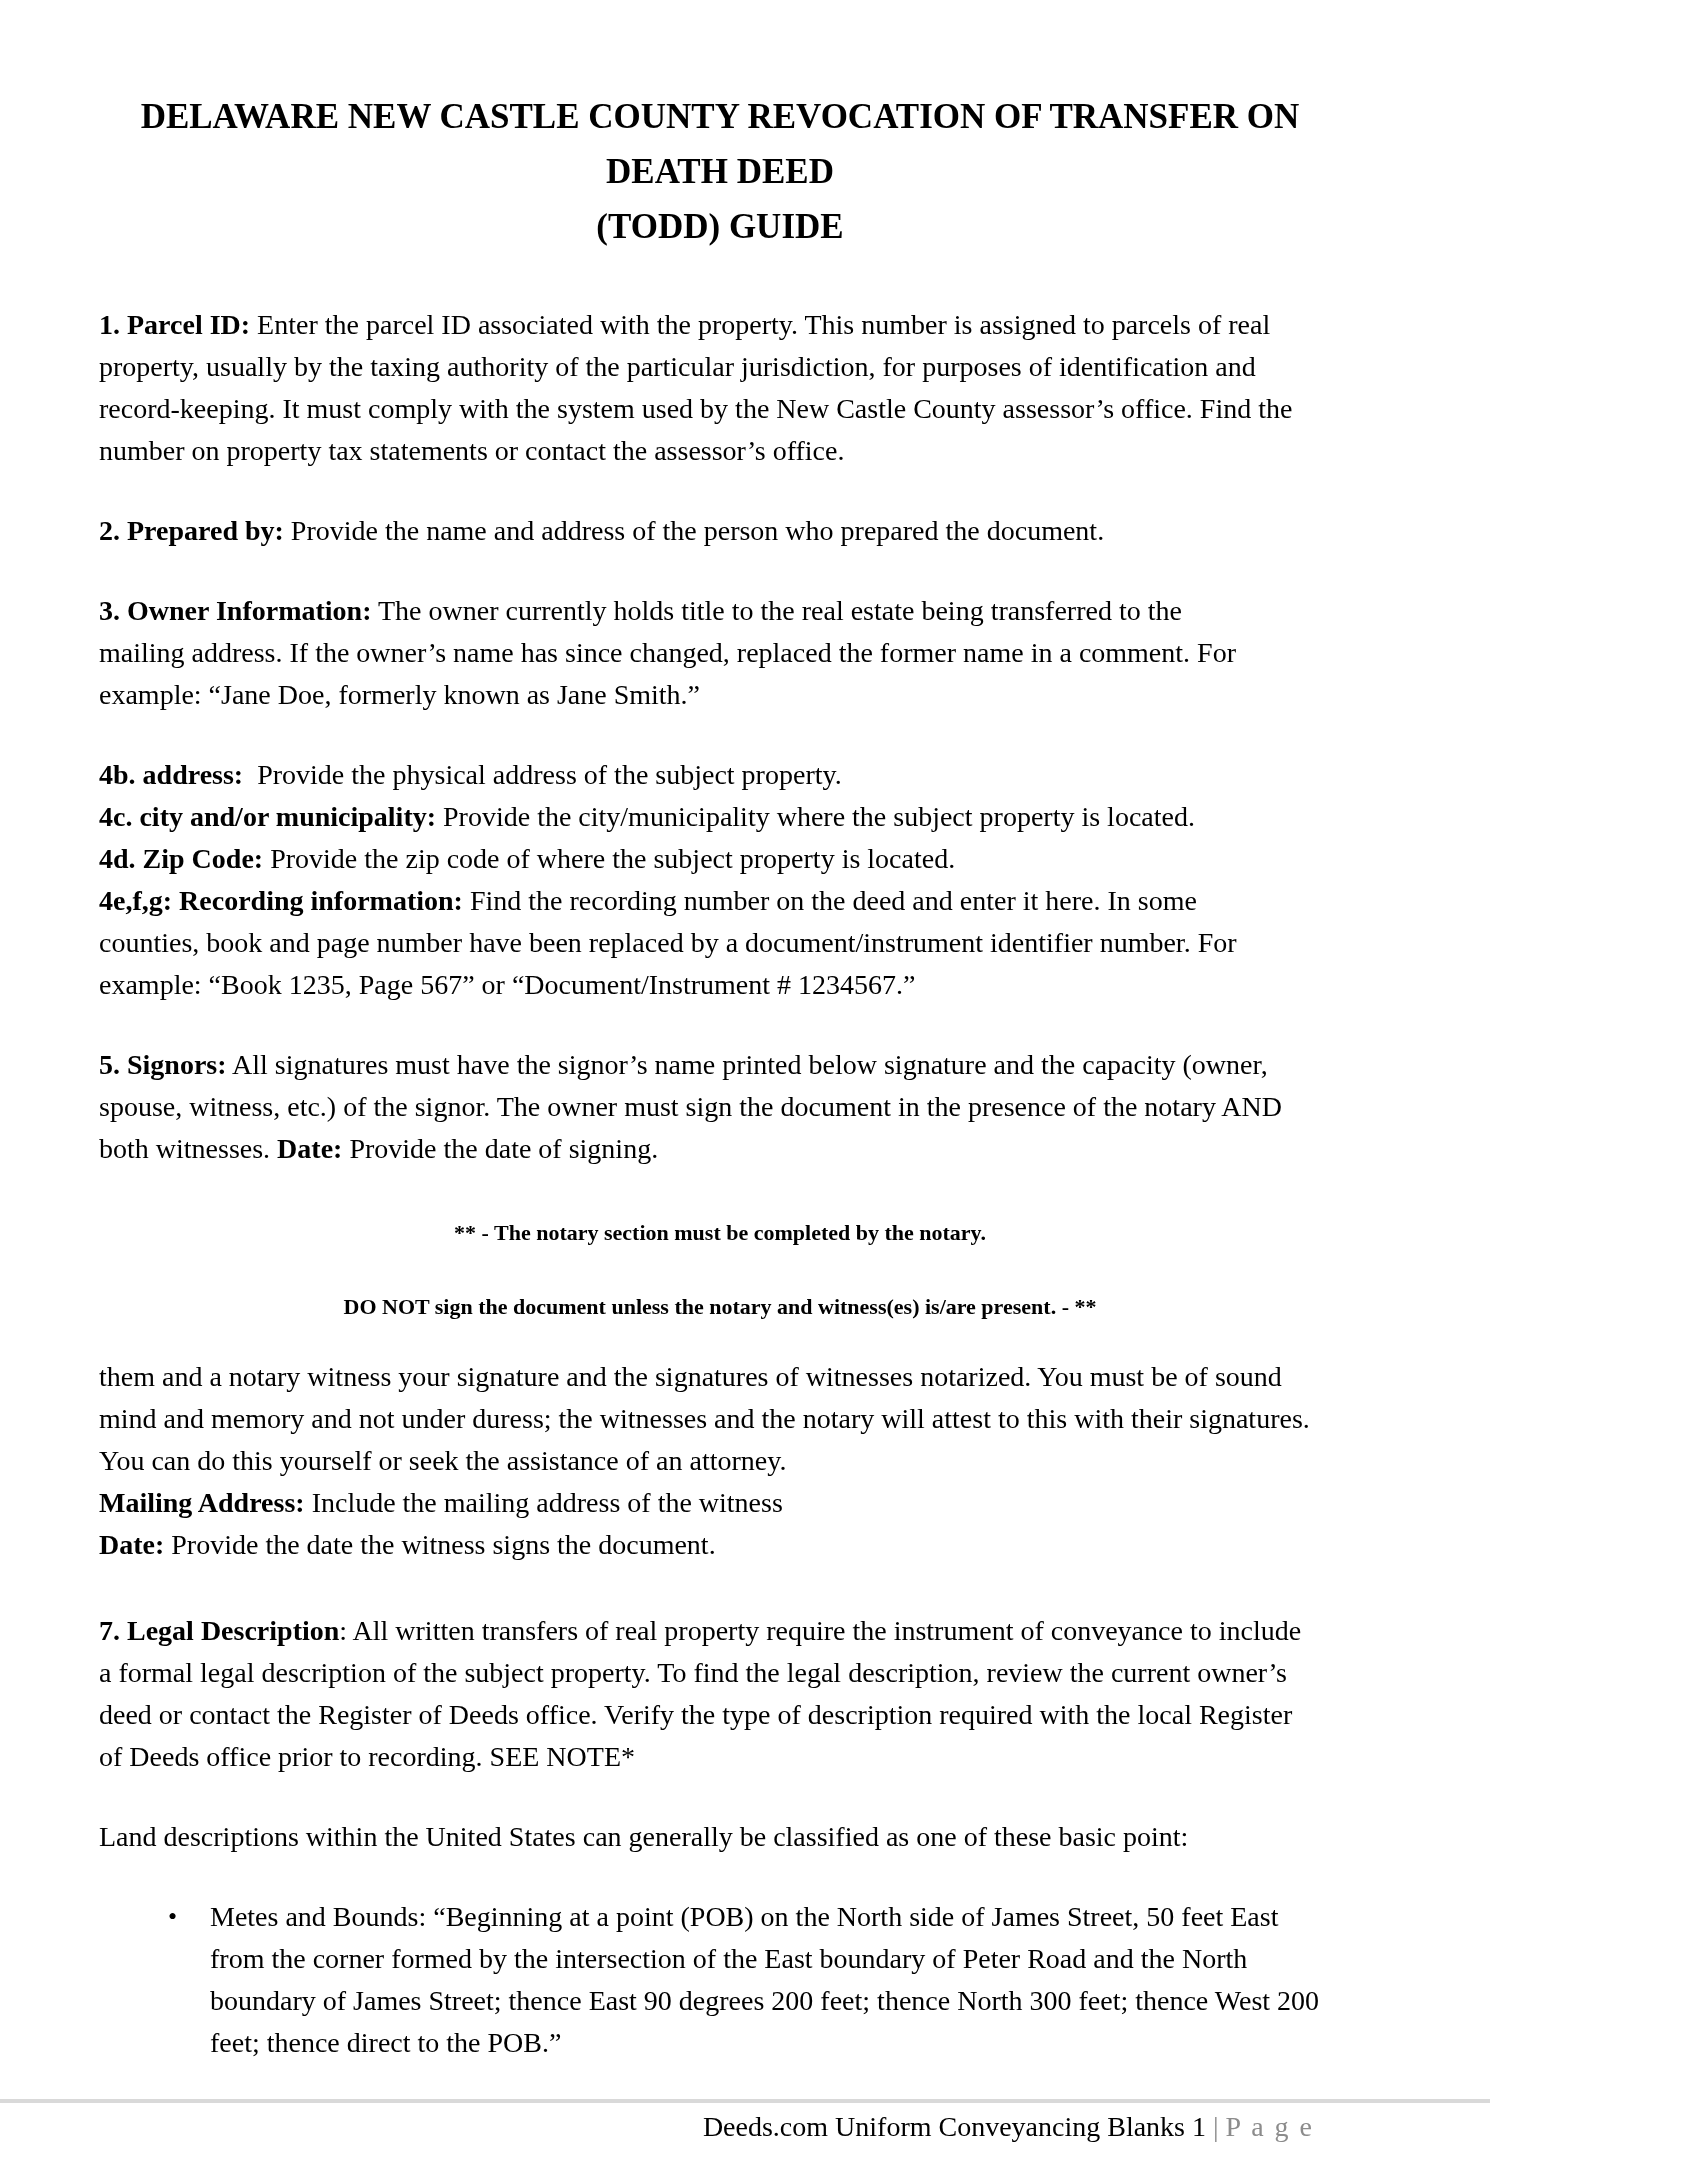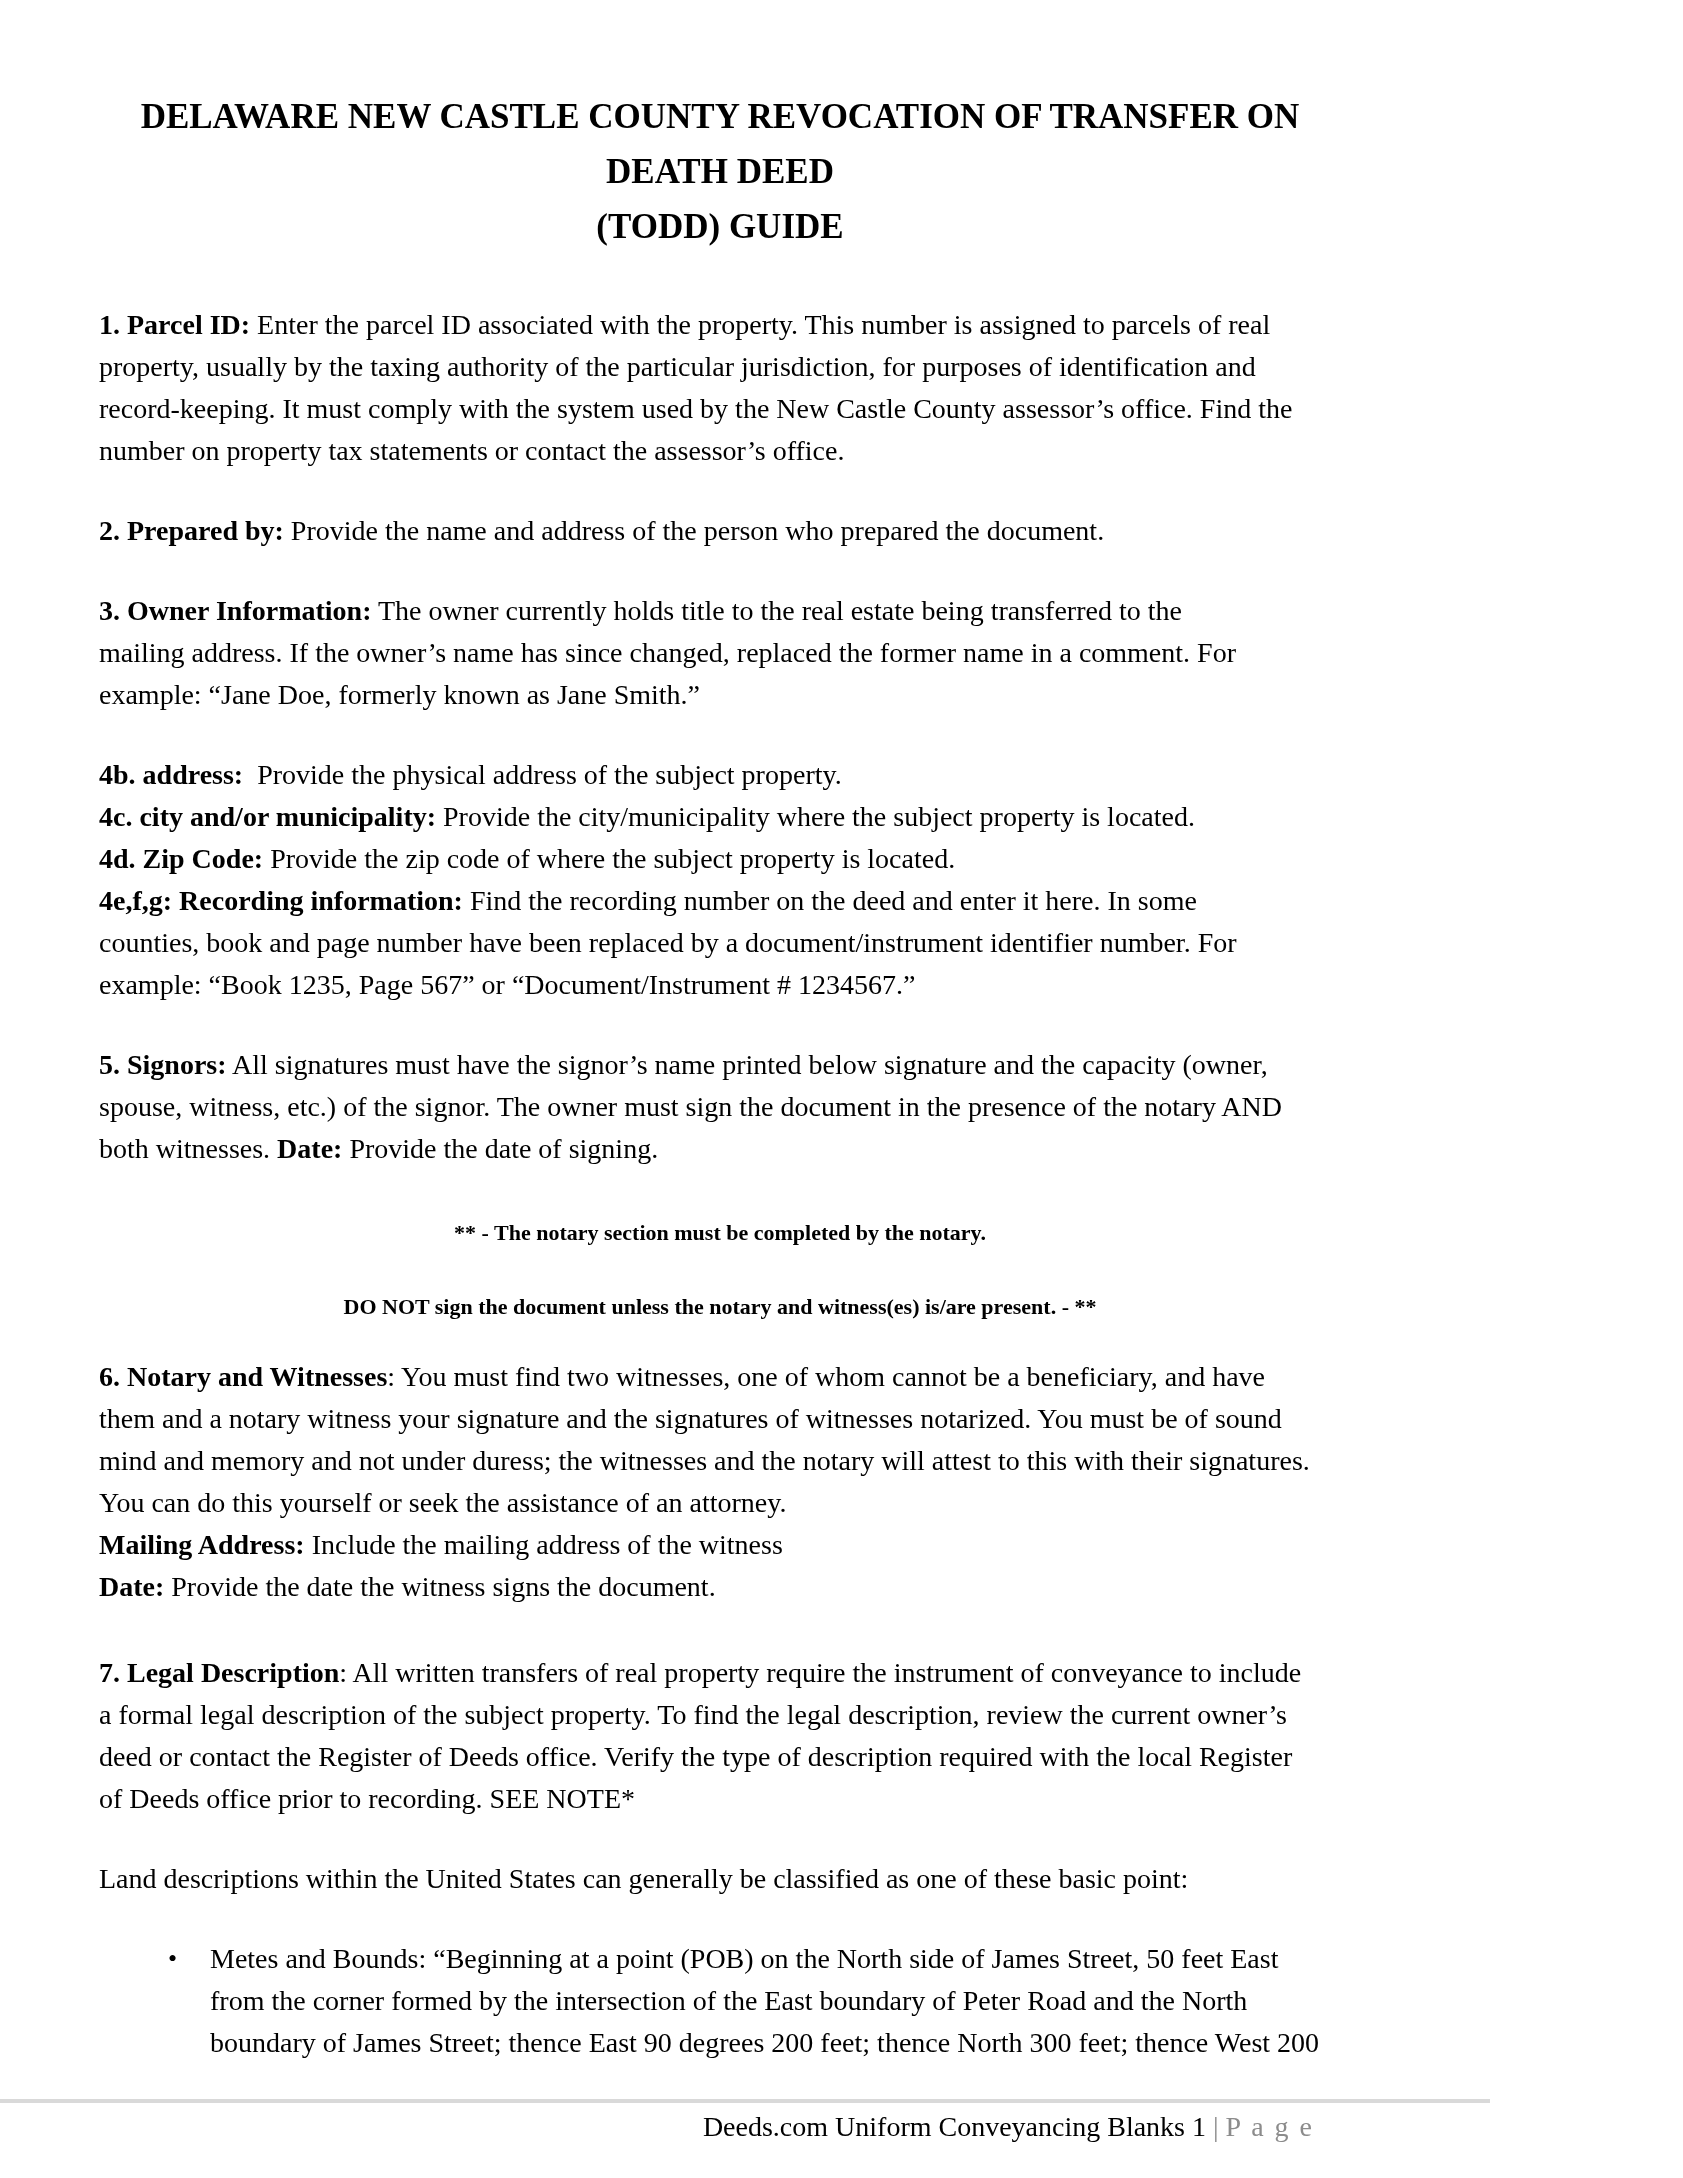--- a/index.html
+++ b/index.html
@@ -114,21 +114,20 @@
         <div class="line"><span>example: “Book 1235, Page 567” or “Document/Instrument # 1234567.”</span></div>
       </div>
       <div class="blk">
         <div class="line"><b>5. Signors:</b><span> All signatures must have the signor’s name printed below signature and the capacity (owner,</span></div>
         <div class="line"><span>spouse, witness, etc.) of the signor. The owner must sign the document in the presence of the notary AND</span></div>
         <div class="line"><span>both witnesses. </span><b>Date:</b><span> Provide the date of signing.</span></div>
       </div>
       <div class="center-bold"><b>** - The notary section must be completed by the notary.</b></div>
       <div class="center-bold"><b>DO NOT sign the document unless the notary and witness(es) is/are present. - **</b></div>
       <div class="blk extra-gap">
-        <div class="line"><b>6. Notary and Witnesses</b><span>: You must find two witnesses, one of whom cannot be a beneficiary, and have</span></div>
         <div class="line"><span>them and a notary witness your signature and the signatures of witnesses notarized. You must be of sound</span></div>
         <div class="line"><span>mind and memory and not under duress; the witnesses and the notary will attest to this with their signatures.</span></div>
         <div class="line"><span>You can do this yourself or seek the assistance of an attorney.</span></div>
         <div class="line"><b>Mailing Address:</b><span> Include the mailing address of the witness</span></div>
         <div class="line"><b>Date:</b><span> Provide the date the witness signs the document.</span></div>
       </div>
       <div class="blk">
         <div class="line"><b>7. Legal Description</b><span>: All written transfers of real property require the instrument of conveyance to include</span></div>
         <div class="line"><span>a formal legal description of the subject property. To find the legal description, review the current owner’s</span></div>
         <div class="line"><span>deed or contact the Register of Deeds office. Verify the type of description required with the local Register</span></div>
@@ -136,20 +135,21 @@
       </div>
       <div class="blk">
         <div class="line"><span>Land descriptions within the United States can generally be classified as one of these basic point:</span></div>
       </div>
       <div class="bullet-item">
         <span class="bullet-marker">•</span>
         <div class="bullet-lines">
           <div class="line"><span>Metes and Bounds: “Beginning at a point (POB) on the North side of James Street, 50 feet East</span></div>
           <div class="line"><span>from the corner formed by the intersection of the East boundary of Peter Road and the North</span></div>
           <div class="line"><span>boundary of James Street; thence East 90 degrees 200 feet; thence North 300 feet; thence West 200</span></div>
+          <div class="line"><span>feet; thence direct to the POB.”</span></div>
         </div>
       </div>
     </div>
 
   <div class="footer-rule"></div>
   <div class="page-footer"><span>Deeds.com Uniform Conveyancing Blanks 1</span><span class="footer-gray"> | </span><span class="footer-page-word">P a g e</span></div>
 </div>
 
 
 </body></html>

